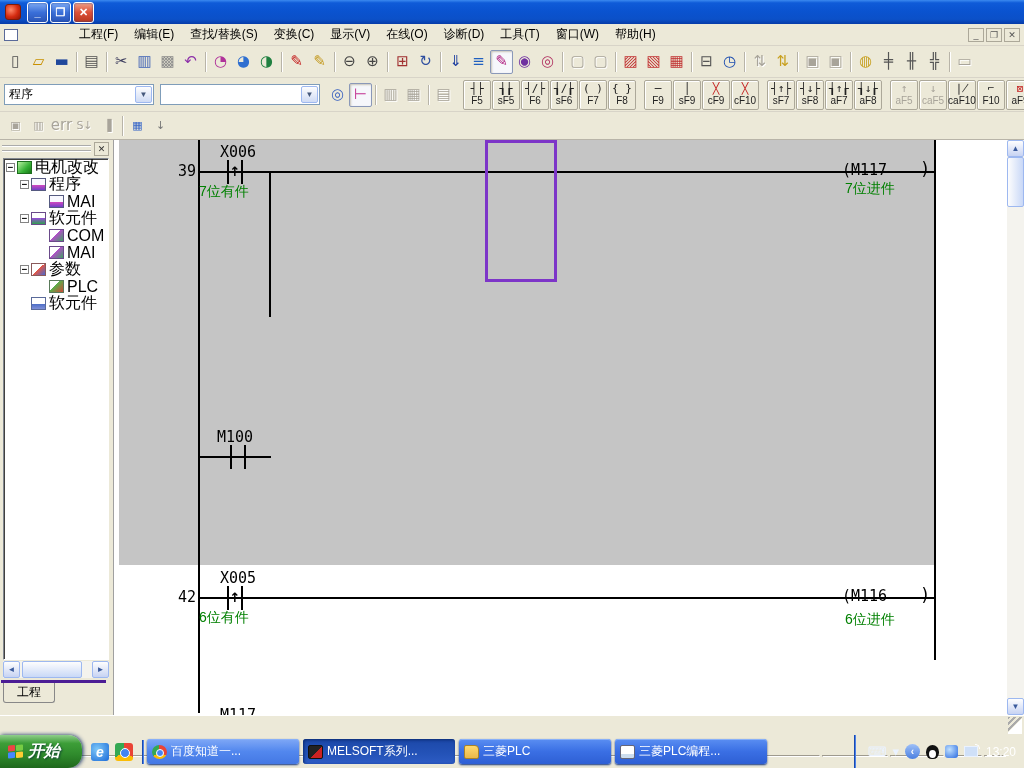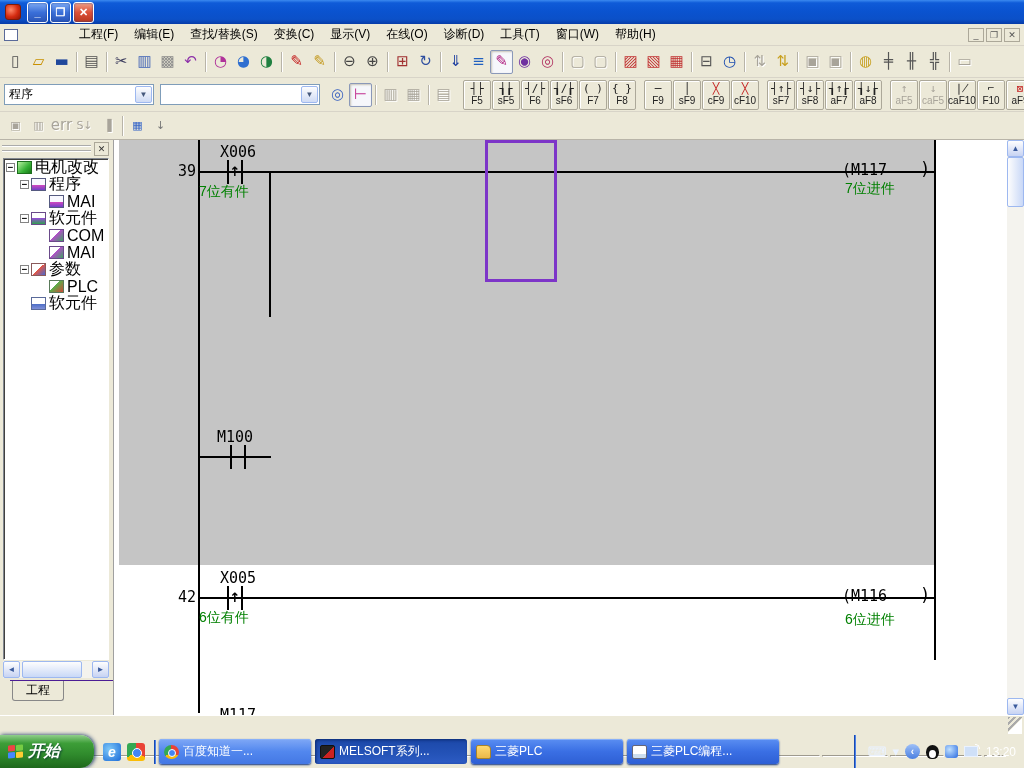--- a/index.html
+++ b/index.html
@@ -86,21 +86,21 @@
   .ic-param{background:linear-gradient(135deg,#fff 50%,#e05848 50%,#4868d0 100%);border-color:#8a5a5a;}
   .ic-plc{background:linear-gradient(135deg,#fff 40%,#58b048 40%,#d04838 100%);border-color:#5a7a5a;}
   .ic-mem{background:linear-gradient(180deg,#fff 58%,#5070c8 58%,#8090d8 100%);border-color:#5a6a9a;}
   .sb-hscroll{position:absolute;left:3px;top:521px;right:2px;height:17px;background:#f4f3ee;
     display:flex;align-items:stretch;}
   .sbarr{width:17px;flex:none;background:linear-gradient(180deg,#fefefe,#c7d3f3);
     border:1px solid #9db8f0;border-radius:2px;color:#3a5a9c;font-size:8px;
     display:flex;align-items:center;justify-content:center;}
   .sb-thumb{width:60px;margin-left:2px;background:linear-gradient(180deg,#fdfdfd,#c9d8f7);
     border:1px solid #9db8f0;border-radius:2px;}
-  .sb-tab{position:absolute;left:10px;top:540px;width:105px;height:22px;border-top:1px solid #4c1d95;}
+  .sb-tab{position:absolute;left:1px;top:540px;width:105px;height:22px;border-top:3px solid #4c1d95;}
   .tab{position:absolute;left:2px;top:0;width:52px;height:20px;background:#ece9d8;
     border:1px solid #888;border-top:none;border-radius:0 0 3px 3px;font-size:12px;
     display:flex;align-items:center;justify-content:center;}
 
   
   .editor{position:absolute;left:113px;top:0;width:911px;height:575px;background:#fff;
     border-left:1px solid #a0a0a0;}
   .canvas{position:absolute;left:0;top:0;width:894px;height:575px;overflow:hidden;}
   .grayblock{position:absolute;left:5px;top:0;width:817px;height:425px;background:#c5c5c5;}
   .hline,.vline{position:absolute;background:#000;}
@@ -127,21 +127,21 @@
   .scell{border:1px solid;border-color:#9e9a8e #fff #fff #9e9a8e;font-size:12px;
     display:flex;align-items:center;padding:0 4px;margin-right:2px;white-space:nowrap;overflow:hidden;margin-top:38px;}
   .grip{width:14px;border:none;margin:0;
     background:linear-gradient(135deg,transparent 50%,#fff 50%) ,
                repeating-linear-gradient(135deg,#aaa 0 2px,transparent 2px 4px);}
 
   
   .taskbar{position:absolute;left:0;top:735px;width:1024px;height:33px;
     background:linear-gradient(180deg,#4f91f5 0%,#2663e0 6%,#2460dd 50%,#1d4fc0 92%,#15railing 100%,#1a46ab 100%);
     display:flex;align-items:center;}
-  .startbtn{height:33px;padding:0 34px 0 8px;flex:none;display:flex;align-items:center;
+  .startbtn{height:33px;padding:0 22px 0 8px;flex:none;display:flex;align-items:center;
     background:linear-gradient(180deg,#8fce8b 0%,#3d9e38 25%,#2f8a2c 60%,#1e681c 100%);
     border-radius:0 14px 14px 0;box-shadow:1px 0 4px #0a2a60;color:#fff;}
   .flag{width:15px;height:13px;display:grid;grid-template:1fr 1fr/1fr 1fr;gap:1px;
     margin-right:5px;transform:skewY(-4deg);}
   .flag span{border-radius:1px;}
   .fl-r{background:#e44;} .fl-g{background:#7c4;} .fl-b{background:#48f;} .fl-y{background:#fc3;}
   .startlabel{font-size:16px;font-weight:bold;font-style:italic;text-shadow:1px 1px 2px #143;}
   .quick{display:flex;align-items:center;padding:0 6px;flex:none;border-right:1px solid #1a4ab0;
     box-shadow:1px 0 0 #4a80e8;height:24px;}
   .ql{width:18px;height:18px;margin:0 3px;border-radius:3px;display:flex;align-items:center;

